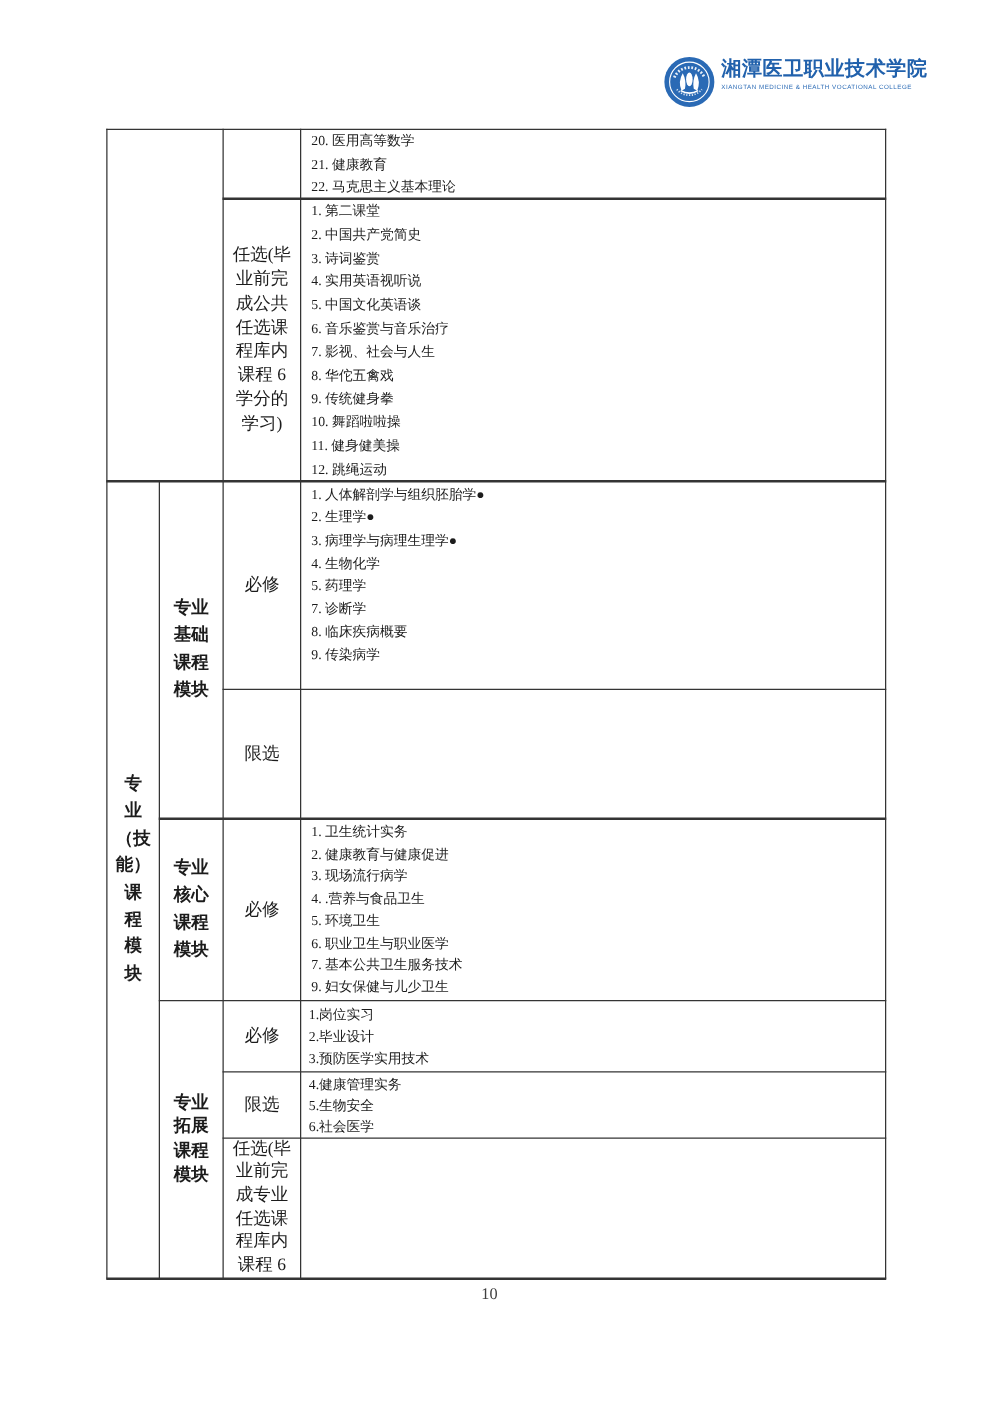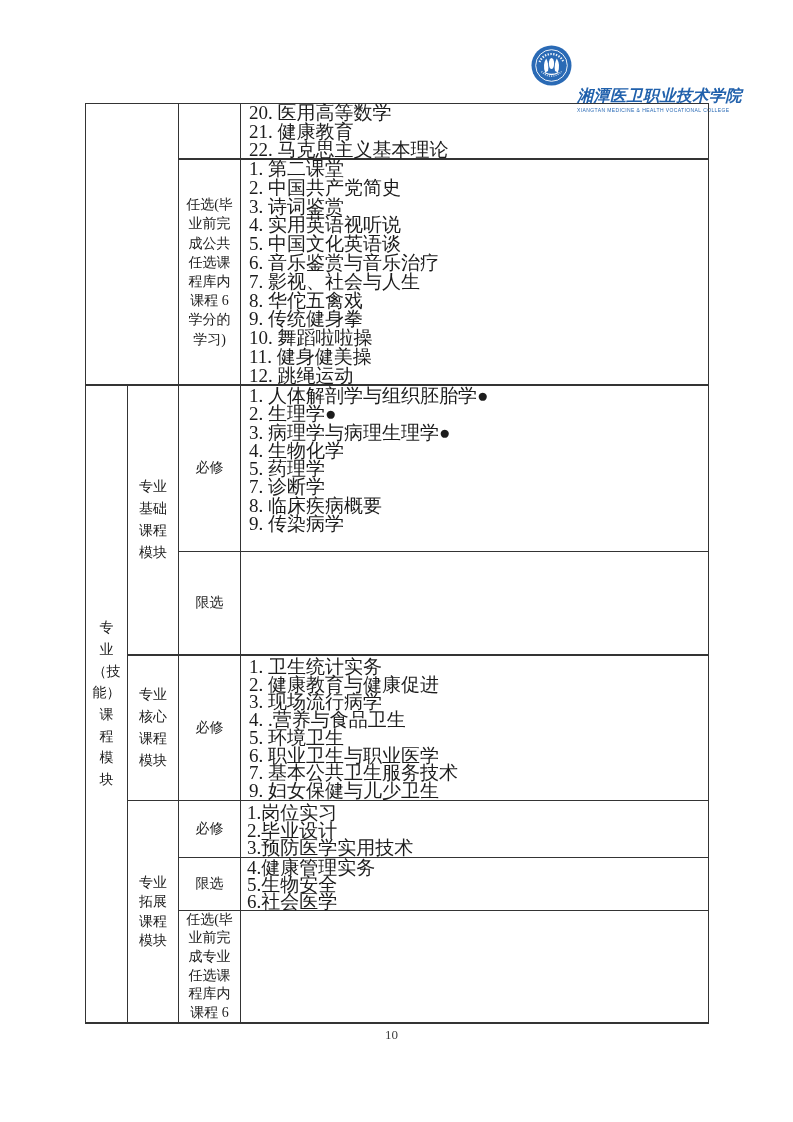--- a/index.html
+++ b/index.html
@@ -8,40 +8,40 @@
     width:793px;height:1122px;
     background:#ffffff;
     font-family:"Liberation Serif","DejaVu Serif",serif;
     color:#1c1c1c;
     overflow:hidden;
   }
   
   .logo{position:absolute;left:531px;top:45px;display:flex;align-items:flex-start;}
   .logo-text{margin-left:5px;display:flex;flex-direction:column;}
   .logo-cn{
-    font-size:16px;font-weight:bold;font-style:italic;
-    letter-spacing:0.5px;color:#2161AC;line-height:22px;white-space:nowrap;margin-top:40px;
+    font-size:16px;font-weight:bold;
+    letter-spacing:0.5px;color:#2161AC;line-height:22px;white-space:nowrap;
   }
   .logo-en{
     font-size:5px;letter-spacing:0.4px;color:#2A6AB5;
     font-family:"Liberation Sans","DejaVu Sans",sans-serif;
     white-space:nowrap;margin-top:0px;
   }
   
   .vline,.hline{position:absolute;background:#343434;}
   
-  .courses{position:absolute;font-size:19px;}
+  .courses{position:absolute;font-size:11px;}
   .courses .line{white-space:nowrap;}
   .cell-label{
     position:absolute;display:flex;flex-direction:column;
     align-items:center;justify-content:center;
     font-size:14px;
   }
   .cell-label .line{white-space:nowrap;}
-  .bold{font-weight:normal;}
+  .bold{font-weight:bold;}
   .page-number{
     position:absolute;left:0;top:1027px;width:783px;
     text-align:center;font-size:13px;color:#404040;
   }
 </style>
 </head>
 <body>
 
 <div class="page">
 

